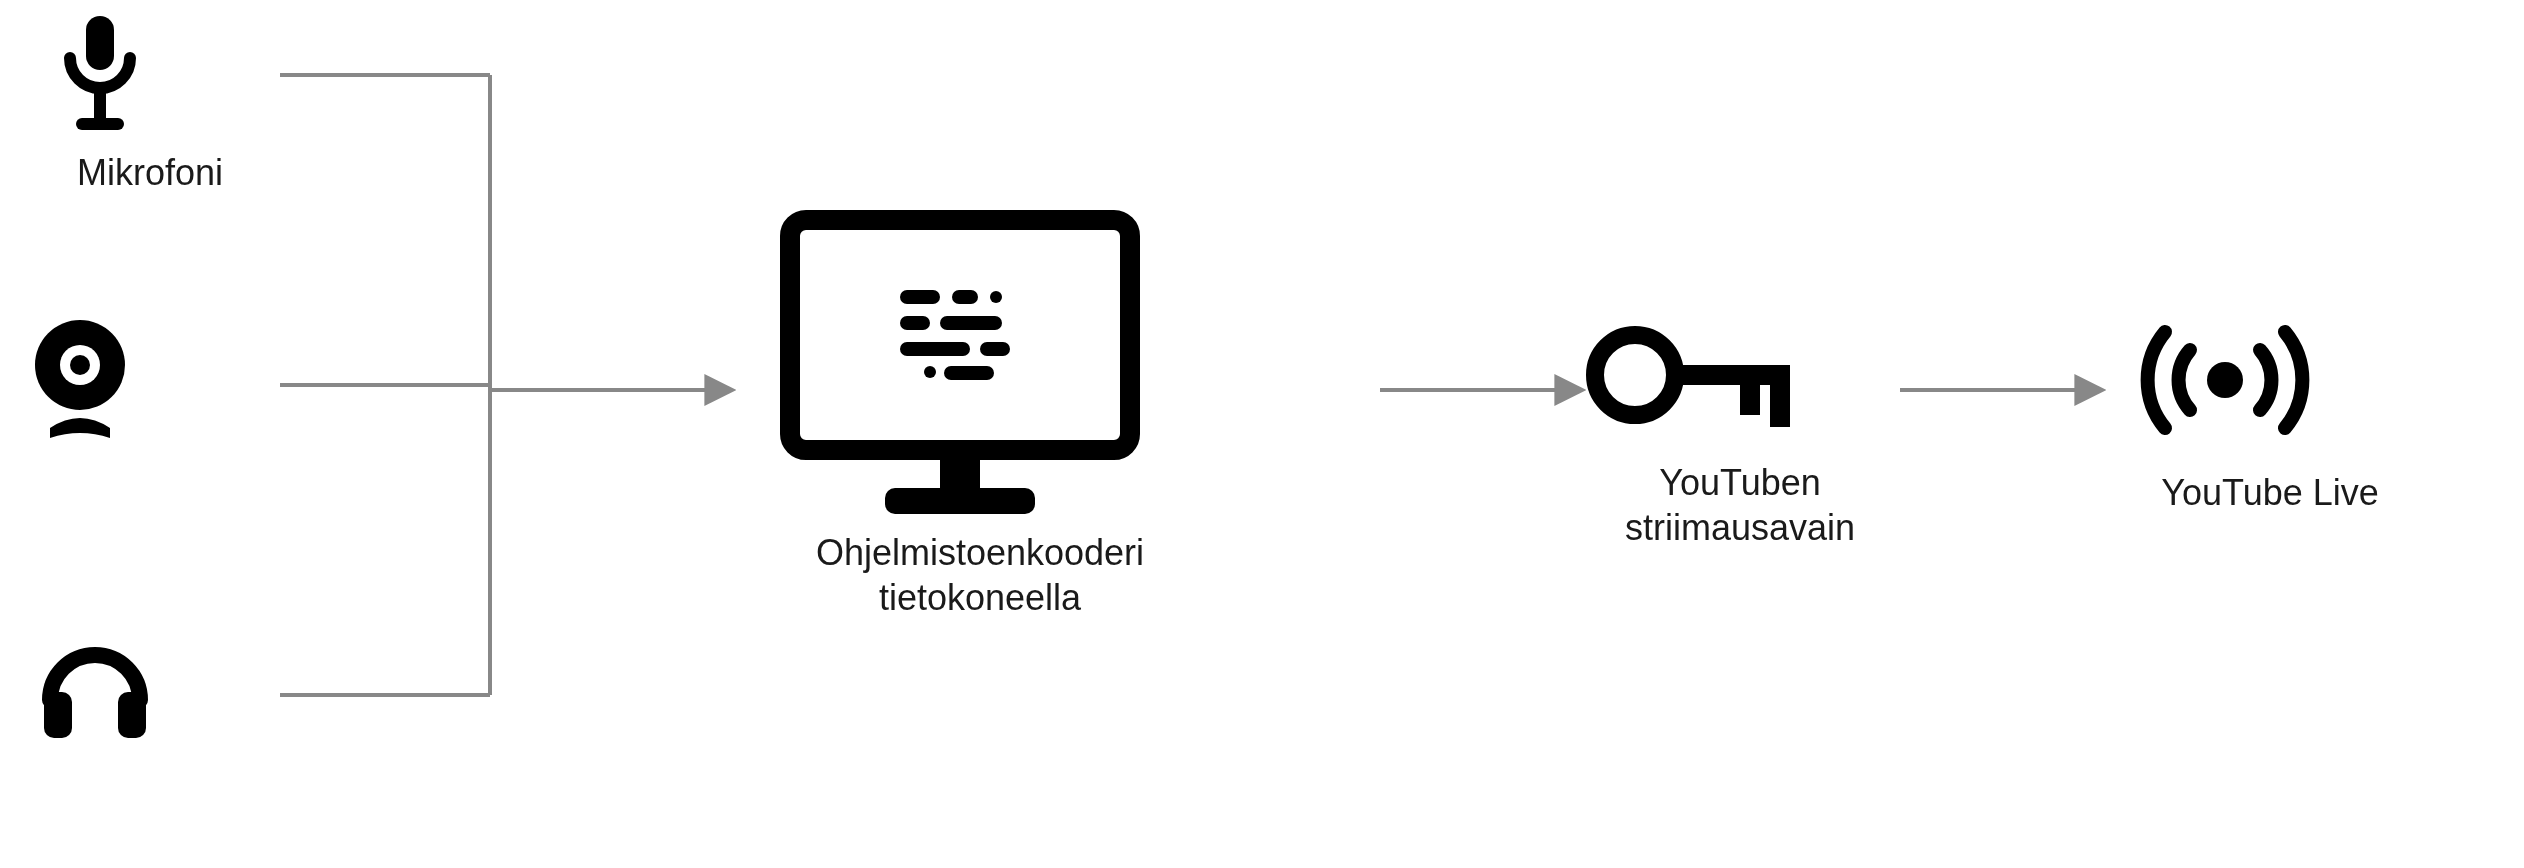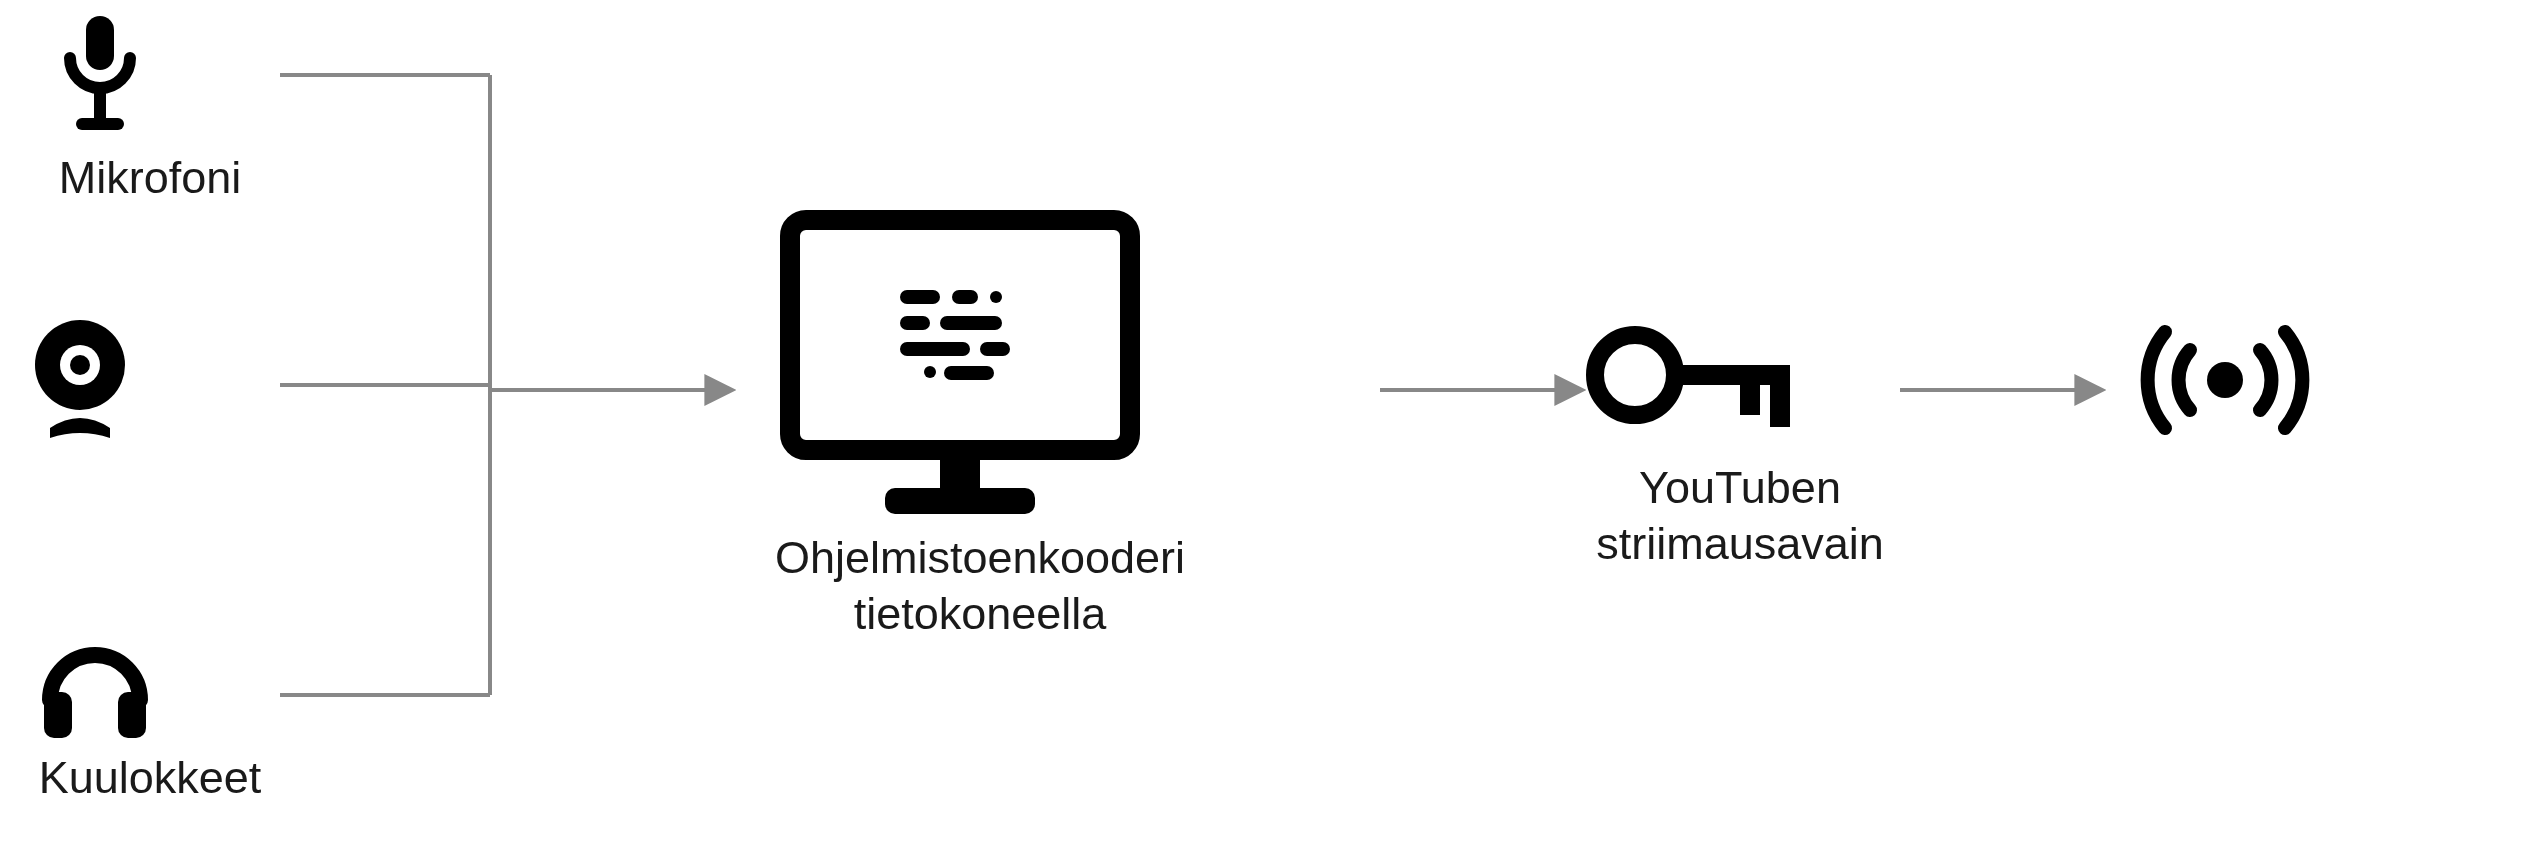--- a/index.html
+++ b/index.html
@@ -11,21 +11,21 @@
     font-family: Arial, Helvetica, sans-serif;
     color: #1a1a1a;
     position: relative;
     overflow: hidden;
   }
   .node {
     position: absolute;
     text-align: center;
   }
   .label {
-    font-size: 45px;
+    font-size: 36px;
     line-height: 1.25;
     white-space: pre-line;
   }
   .icon-box {
     display: block;
     margin: 0 auto;
   }
   svg { display: block; }
 </style>
 </head>
@@ -55,21 +55,20 @@
 </div>
 
 <div class="node" style="left:30px; top:620px; width:240px;">
   <span class="icon-box">
     <svg width="130" height="130" viewBox="0 0 130 130">
       <path d="M20 80 a45 45 0 0 1 90 0" fill="none" stroke="#000" stroke-width="16" stroke-linecap="round"></path>
       <rect x="14" y="72" width="28" height="46" rx="10" fill="#000"></rect>
       <rect x="88" y="72" width="28" height="46" rx="10" fill="#000"></rect>
     </svg>
   </span>
-  <div class="label">Kuulokkeet</div>
 </div>
 
 <svg style="position:absolute; left:280px; top:60px;" width="230" height="650">
 
   <g stroke="#888888" stroke-width="4" fill="none">
     <line x1="0" y1="15" x2="210" y2="15"></line>
     <line x1="0" y1="325" x2="210" y2="325"></line>
     <line x1="0" y1="635" x2="210" y2="635"></line>
     <line x1="210" y1="15" x2="210" y2="635"></line>
   </g>
@@ -150,13 +149,14 @@
     <svg width="210" height="140" viewBox="0 0 210 140">
       <circle cx="105" cy="70" r="18" fill="#000"></circle>
 
       <path d="M70 40 A45 45 0 0 0 70 100" fill="none" stroke="#000" stroke-width="14" stroke-linecap="round"></path>
       <path d="M140 40 A45 45 0 0 1 140 100" fill="none" stroke="#000" stroke-width="14" stroke-linecap="round"></path>
 
       <path d="M45 22 A75 75 0 0 0 45 118" fill="none" stroke="#000" stroke-width="14" stroke-linecap="round"></path>
       <path d="M165 22 A75 75 0 0 1 165 118" fill="none" stroke="#000" stroke-width="14" stroke-linecap="round"></path>
     </svg>
   </span>
+  <div class="label" style="margin-top:20px;">YouTube Live</div>
 </div>
 
 </body></html>

